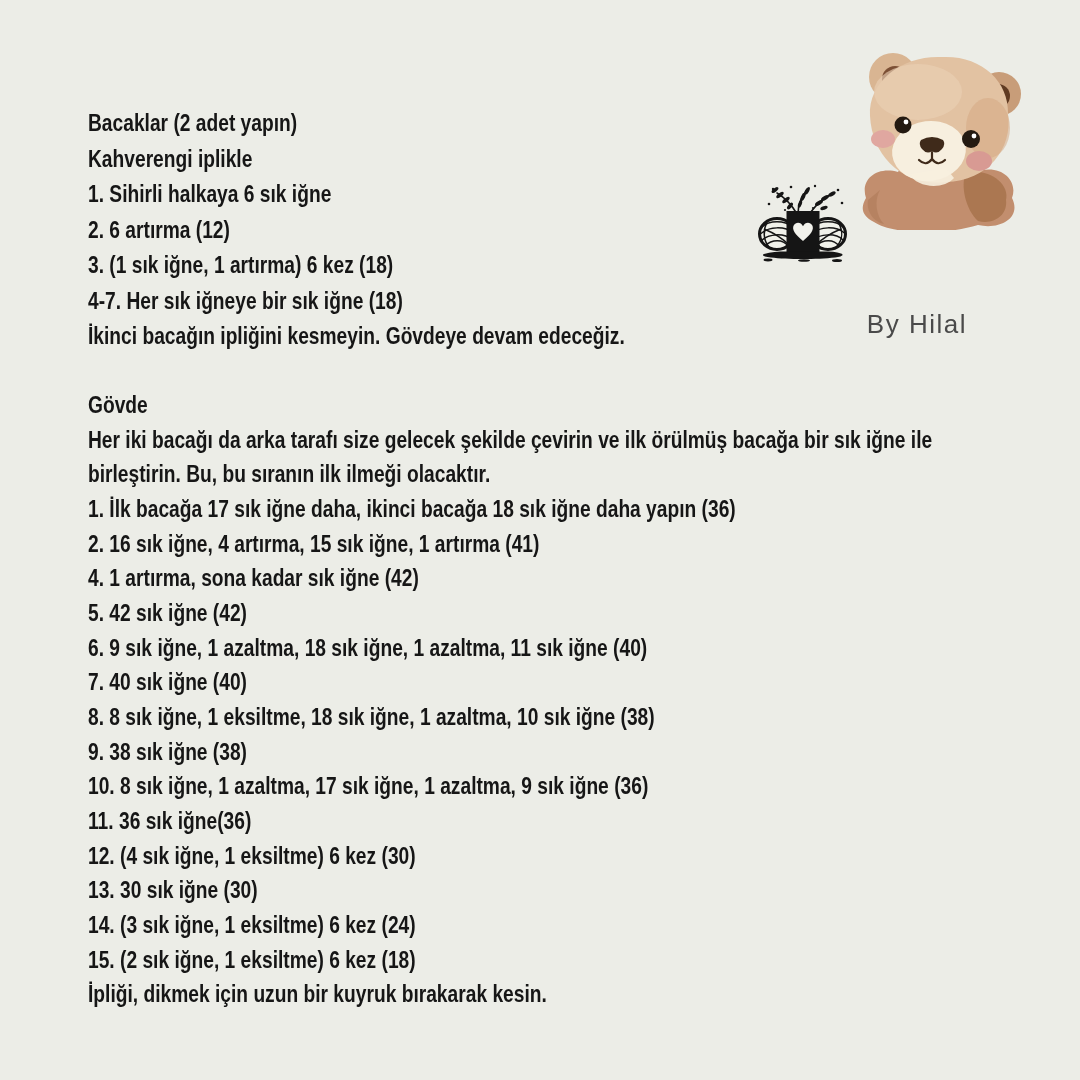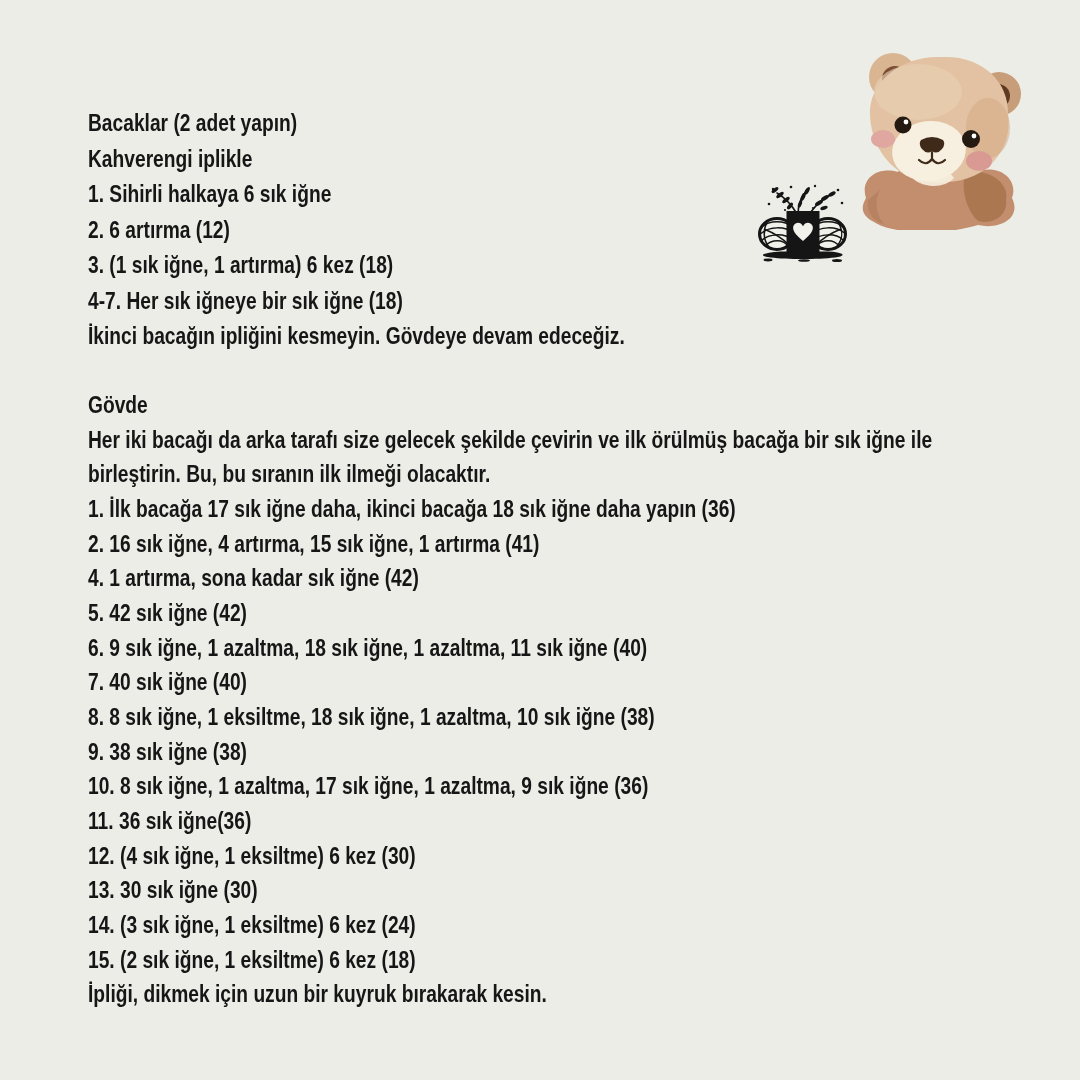--- a/index.html
+++ b/index.html
@@ -165,14 +165,15 @@
     <rect x="29.5" y="27" width="33" height="41" fill="#151515"></rect>
     <path d="M46 57 C38 50.5 34.5 45.5 36.8 41.3 C38.8 37.8 44 37.9 46 42.2 C48 37.9 53.2 37.8 55.2 41.3 C57.5 45.5 54 50.5 46 57 Z" fill="#f2f2ec"></path>
 
     <path d="M7 70 C18 66.5 30 68 46 67.5 C62 68 76 66.5 84 69.5 C88 71 84 73 78 73.5 C60 75.5 30 75.5 14 73.5 C7 72.8 4 71.2 7 70 Z" fill="#151515"></path>
     <ellipse cx="11" cy="76" rx="4.5" ry="1.4" fill="#151515"></ellipse>
     <ellipse cx="47" cy="76.5" rx="6" ry="1.3" fill="#151515"></ellipse>
     <ellipse cx="80" cy="76.5" rx="5" ry="1.5" fill="#151515"></ellipse>
   </svg>
 
 
+  <div class="byline">By Hilal</div>
 
 </div>
 
 </body></html>

